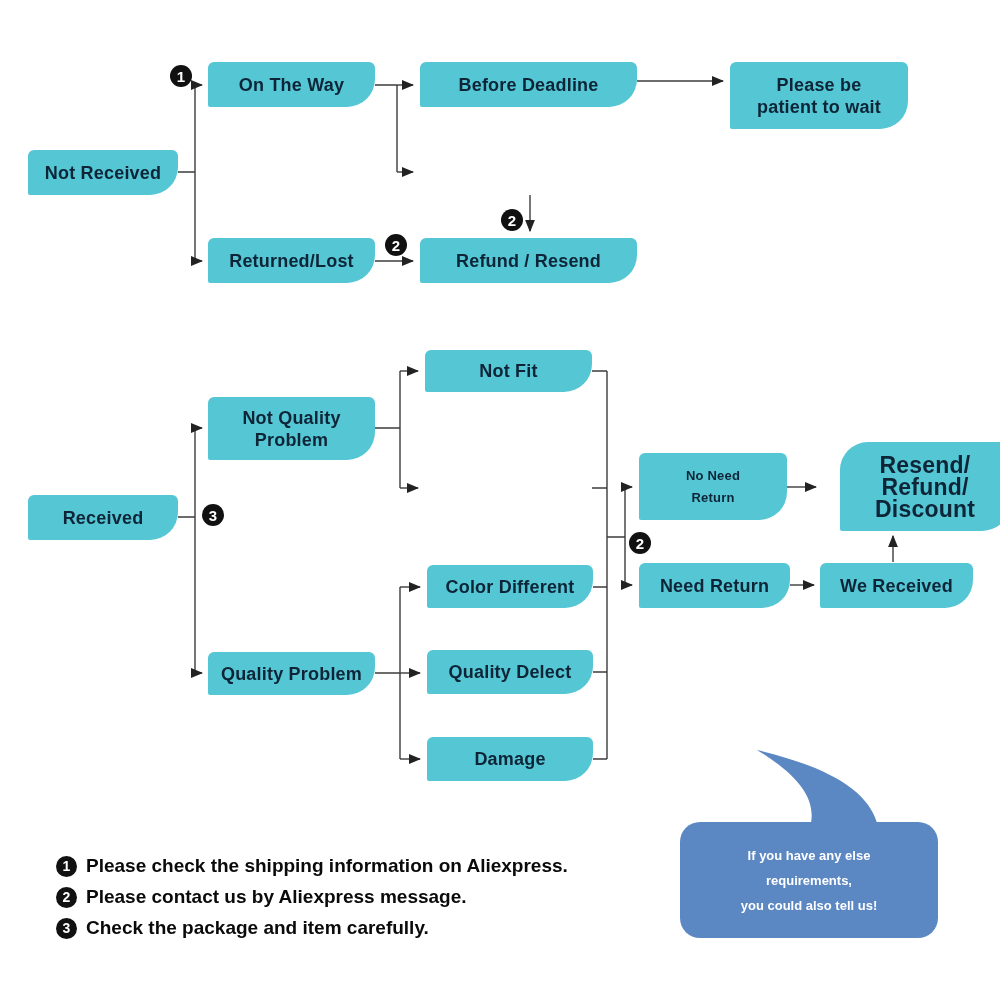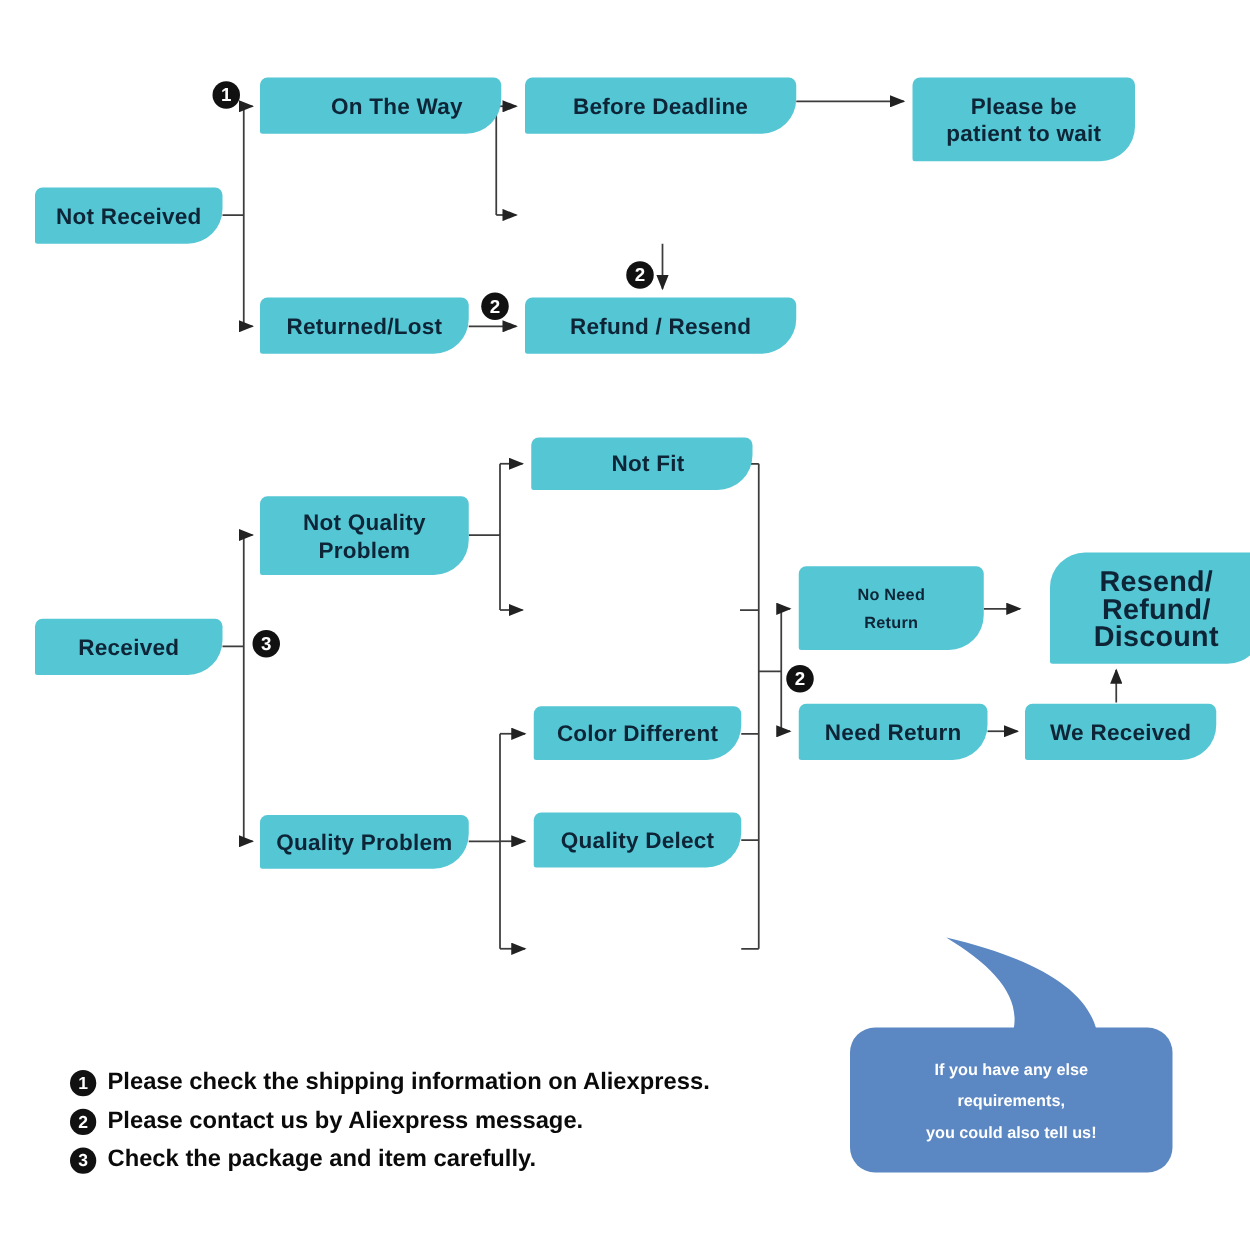--- a/index.html
+++ b/index.html
@@ -78,34 +78,35 @@
     <path class="ln" marker-end="url(#arw)" d="M787,487 L816,487"></path>
     <path class="ln" marker-end="url(#arw)" d="M790,585 L814,585"></path>
     <path class="ln" marker-end="url(#arw)" d="M893,562 L893,536"></path>
   </svg>
 
   <svg class="tail" viewBox="0 0 1000 1000">
     <path d="M757,750 C793,772 816,795 811,823 L877,823 C868,791 829,767 757,750 Z"></path>
   </svg>
 
   <div class="node" style="left:28px;top:150px;width:150px;height:45px;">Not Received</div>
-  <div class="node" style="left:208px;top:62px;width:167px;height:45px;padding-left:26px;">On The Way</div>
+  <div class="node" style="left:208px;top:62px;width:167px;height:45px;">On The Way</div>
   <div class="node" style="left:420px;top:62px;width:217px;height:45px;">Before Deadline</div>
   <div class="node" style="left:730px;top:62px;width:178px;height:67px;">Please be
 patient to wait</div>
   <div class="node" style="left:208px;top:238px;width:167px;height:45px;">Returned/Lost</div>
   <div class="node" style="left:420px;top:238px;width:217px;height:45px;">Refund / Resend</div>
 
   <div class="node" style="left:28px;top:495px;width:150px;height:45px;">Received</div>
   <div class="node" style="left:208px;top:397px;width:167px;height:63px;">Not Quality
 Problem</div>
-  <div class="node" style="left:425px;top:350px;width:167px;height:42px;padding-left:10px;">Not Fit</div>
+  <div class="node" style="left:425px;top:350px;width:167px;height:42px;">Not Fit</div>
   <div class="node" style="left:208px;top:652px;width:167px;height:43px;">Quality Problem</div>
   <div class="node" style="left:427px;top:565px;width:166px;height:43px;">Color Different</div>
   <div class="node" style="left:427px;top:650px;width:166px;height:44px;">Quality Delect</div>
+  <div class="node" style="left:427px;top:737px;width:166px;height:44px;">Damage</div>
   <div class="node" style="left:639px;top:453px;width:148px;height:67px;font-size:13px;">No Need
 Return</div>
   <div class="node" style="left:639px;top:563px;width:151px;height:45px;">Need Return</div>
   <div class="node tl-round" style="left:840px;top:442px;width:170px;height:89px;font-size:23px;">Resend/
 Refund/
 Discount</div>
   <div class="node" style="left:820px;top:563px;width:153px;height:45px;">We Received</div>
 
   <div class="badge" style="left:170px;top:65px;">1</div>
   <div class="badge" style="left:385px;top:234px;">2</div>

